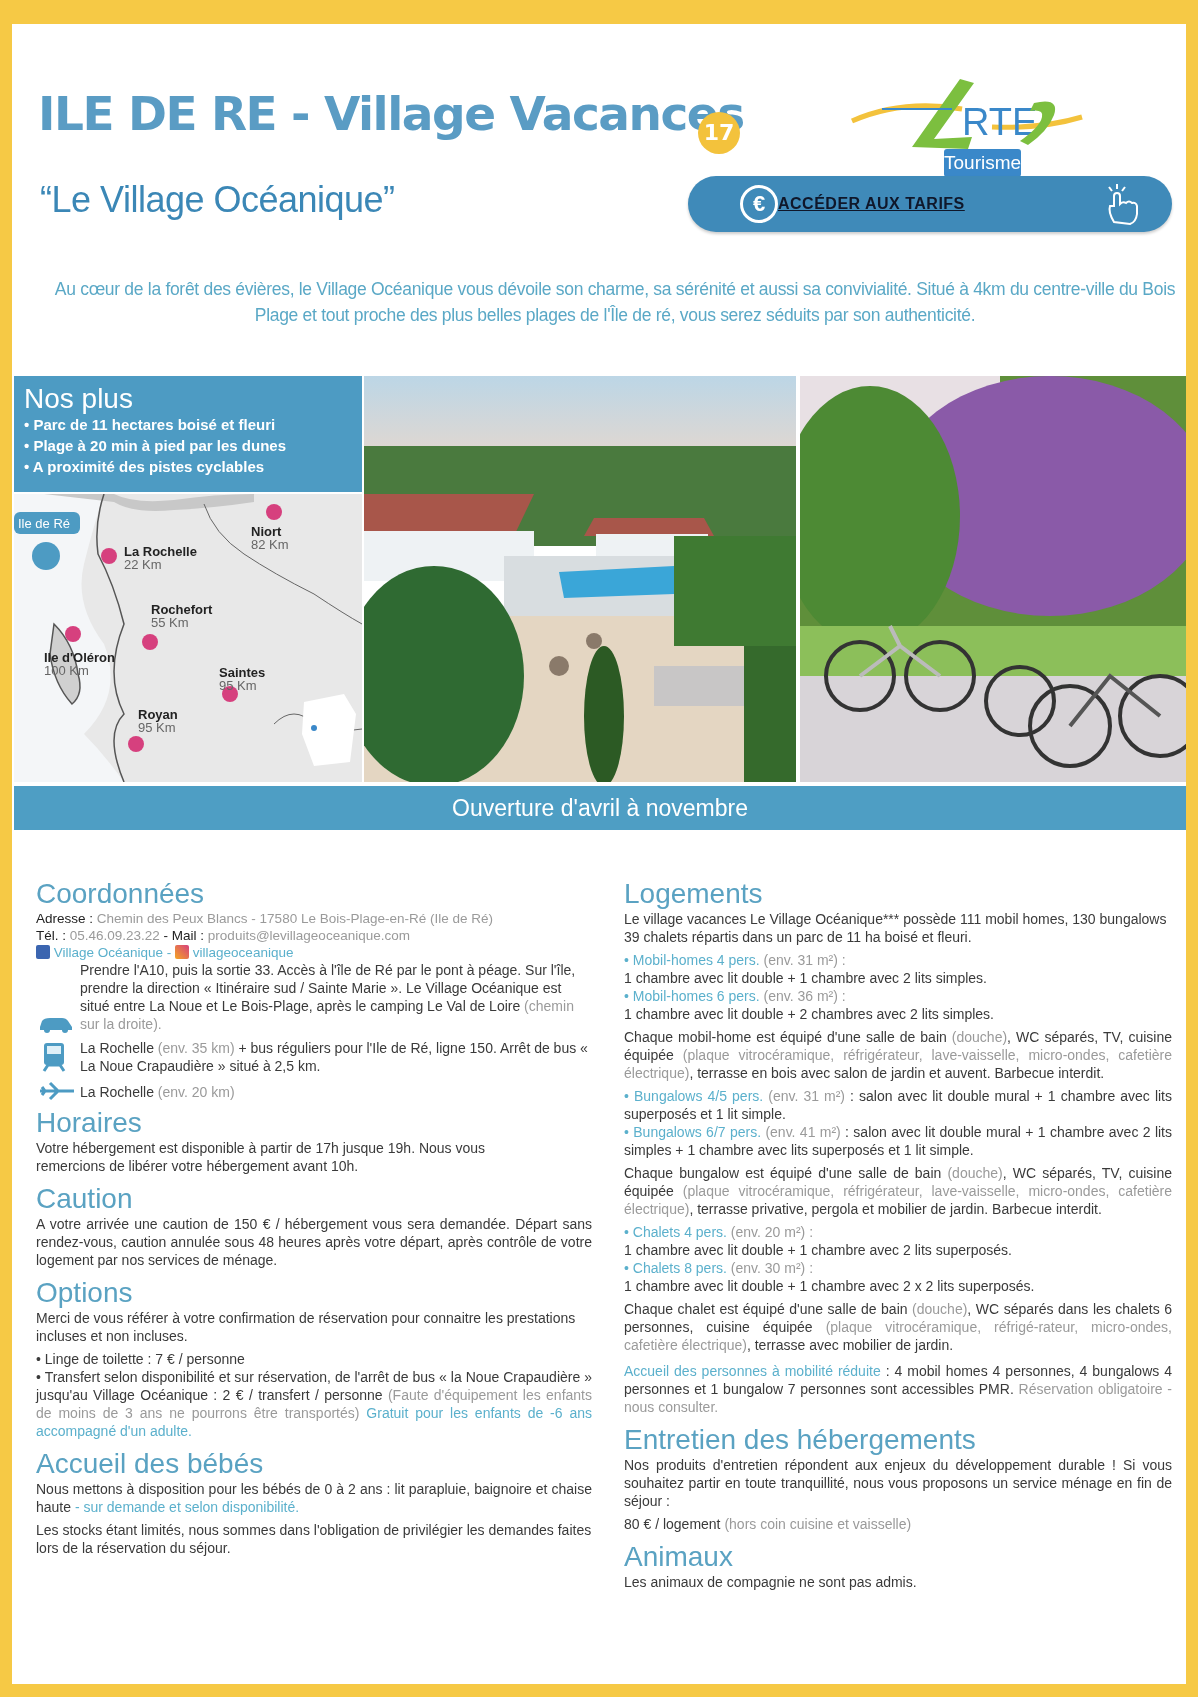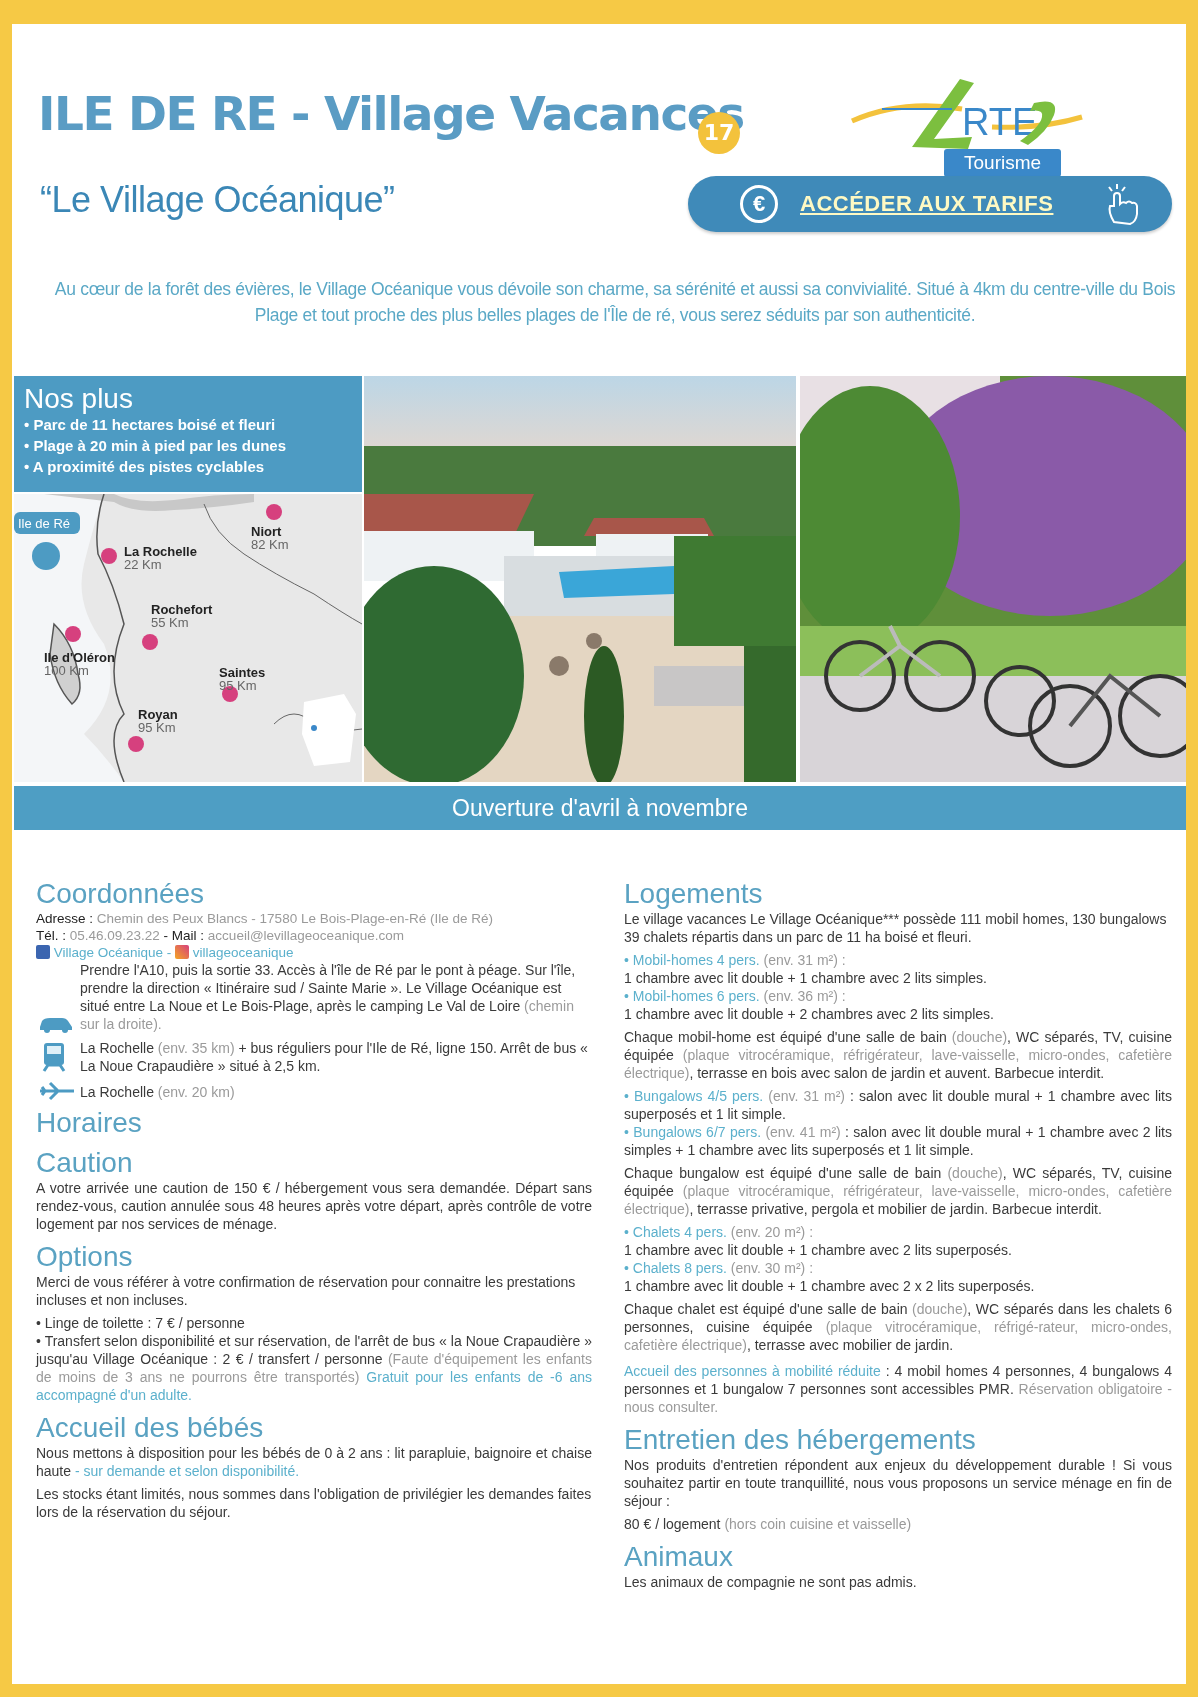--- a/index.html
+++ b/index.html
@@ -21,33 +21,33 @@
     font-weight: bold; font-size: 22px; text-align: center; line-height: 42px;
     font-family: "DejaVu Sans", sans-serif;
   }
   .subtitle {
     position: absolute; left: 28px; top: 155px; font-size: 36px; color: #3b87b6;
     letter-spacing: -0.5px;
   }
   .logo { position: absolute; left: 830px; top: 45px; width: 250px; height: 110px; }
   .logo-tourisme {
     position: absolute; left: 102px; top: 80px; background: #3a88c9; color: #fff;
-    font-size: 19px; padding: 3px 20px; border-radius: 3px;
+    font-size: 19px; padding: 3px 0; border-radius: 3px;
   }
   .tarifs-btn {
     position: absolute; left: 676px; top: 152px; width: 484px; height: 56px;
     background: #3f8ab9; border-radius: 28px; display: flex; align-items: center;
     box-shadow: 0 2px 3px rgba(0,0,0,0.2);
   }
   .euro-icon {
     margin-left: 52px; width: 38px; height: 38px; border: 3px solid #fff; border-radius: 50%;
     color: #fff; font-weight: bold; font-size: 22px; text-align: center; line-height: 32px;
   }
   .tarifs-label {
-    margin-left: 22px; color: #fef9c3; font-weight: bold; font-size: 22px; text-decoration: underline;
+    color: #0f172a; font-weight: bold; font-size: 16px; text-decoration: underline;
     letter-spacing: 0.5px;
   }
   .hand-icon { position: absolute; right: 28px; top: 6px; width: 44px; height: 44px; }
   .intro {
     position: absolute; left: 28px; top: 252px; width: 1150px; text-align: center;
     font-size: 17.5px; line-height: 26px; color: #5aa8c6; letter-spacing: -0.3px;
   }
   
   .strip { position: absolute; left: 0; top: 352px; width: 1174px; height: 430px; padding-left: 11px; }
   .nosplus {
@@ -206,21 +206,21 @@
     <div class="opening">Ouverture d'avril à novembre</div>
   </div>
 
   <div class="col col-left">
     <h2>Coordonnées</h2>
     <div style="font-size:13.5px;line-height:17px;">
       <div>
         <span class="b">Adresse :</span><span class="muted"> Chemin des Peux Blancs - 17580 Le Bois-Plage-en-Ré (Ile de Ré)</span>
       </div>
       <div>
-        <span class="b">Tél. :</span><span class="muted"> 05.46.09.23.22 </span><span class="b">- Mail :</span><span class="muted"> accueil@levillageoceanique.com</span>
+        <span class="b">Tél. :</span><span class="muted"> 05.46.09.23.22 </span><span class="b">- Mail :</span><span class="muted"> produits@levillageoceanique.com</span>
       </div>
       <div>
         <span class="social-ico" style="background:#3b65b0;"></span><span class="acc"> Village Océanique - </span><span class="social-ico" style="background:linear-gradient(45deg,#f5a623,#d6407e);"></span><span class="acc"> villageoceanique</span>
       </div>
     </div>
 
     <div class="acc-row">
       <svg class="acc-ico" viewBox="0 0 44 20">
         <path d="M4 14 L 6 8 Q 8 5 14 5 L 26 5 Q 30 5 32 8 L 36 14 L 36 17 L 4 17 Z" fill="#4d9bc3"></path>
         <circle cx="11" cy="17" r="3" fill="#4d9bc3"></circle>
@@ -243,20 +243,21 @@
     <div class="acc-row">
       <svg class="acc-ico" viewBox="0 0 44 20">
         <path d="M4 10 L 38 10 M 14 2 L 22 10 L 14 18 M 6 6 L 9 10 L 6 14" stroke="#4d9bc3" stroke-width="3" fill="none"></path>
       </svg>
       <div>
         <span>La Rochelle</span><span class="muted"> (env. 20 km)</span>
       </div>
     </div>
 
     <h2>Horaires</h2>
+    <p style="width:470px;">Votre hébergement est disponible à partir de 17h jusque 19h. Nous vous remercions de libérer votre hébergement avant 10h.</p>
 
     <h2 style="margin-top:8px;">Caution</h2>
     <p class="just">A votre arrivée une caution de 150 € / hébergement vous sera demandée. Départ sans rendez-vous, caution annulée sous 48 heures après votre départ, après contrôle de votre logement par nos services de ménage.</p>
 
     <h2 style="margin-top:8px;">Options</h2>
     <p>Merci de vous référer à votre confirmation de réservation pour connaitre les prestations incluses et non incluses.</p>
     <div>• Linge de toilette : 7 € / personne</div>
     <p class="just">
       <span>• Transfert selon disponibilité et sur réservation, de l'arrêt de bus « la Noue Crapaudière » jusqu'au Village Océanique : 2 € / transfert / personne </span><span class="muted">(Faute d'équipement les enfants de moins de 3 ans ne pourrons être transportés) </span><span class="acc">Gratuit pour les enfants de -6 ans accompagné d'un adulte.</span>
     </p>

